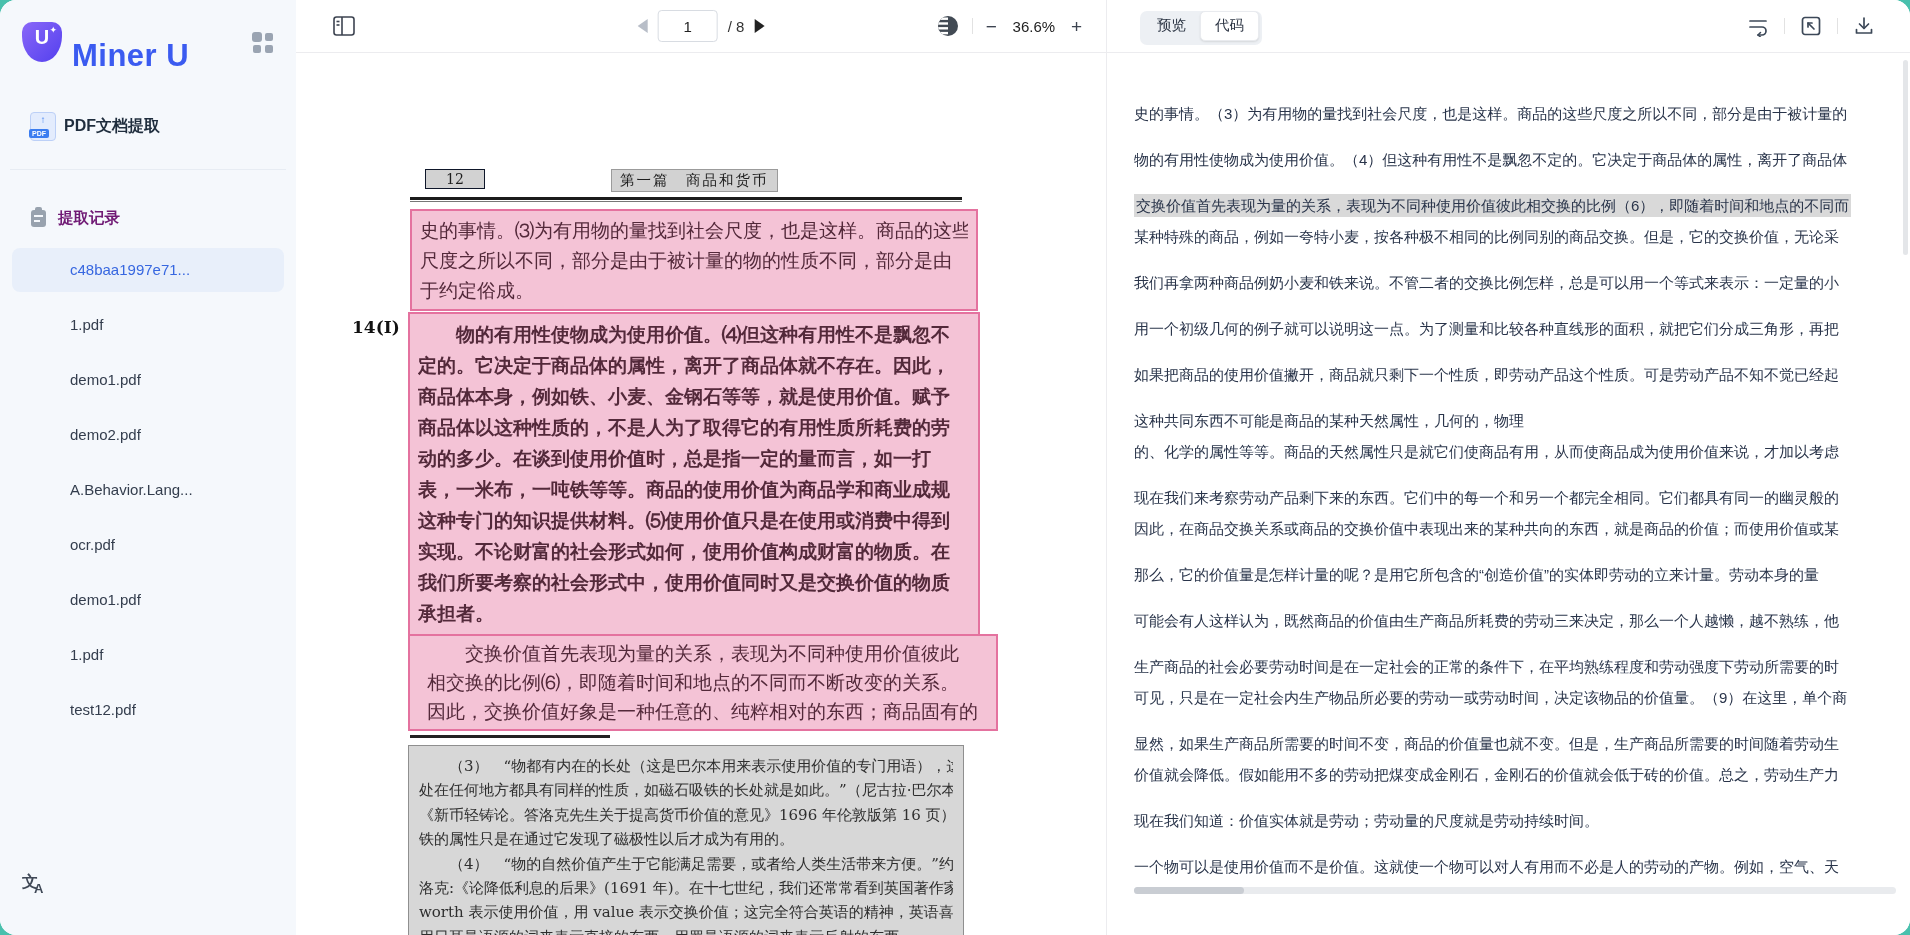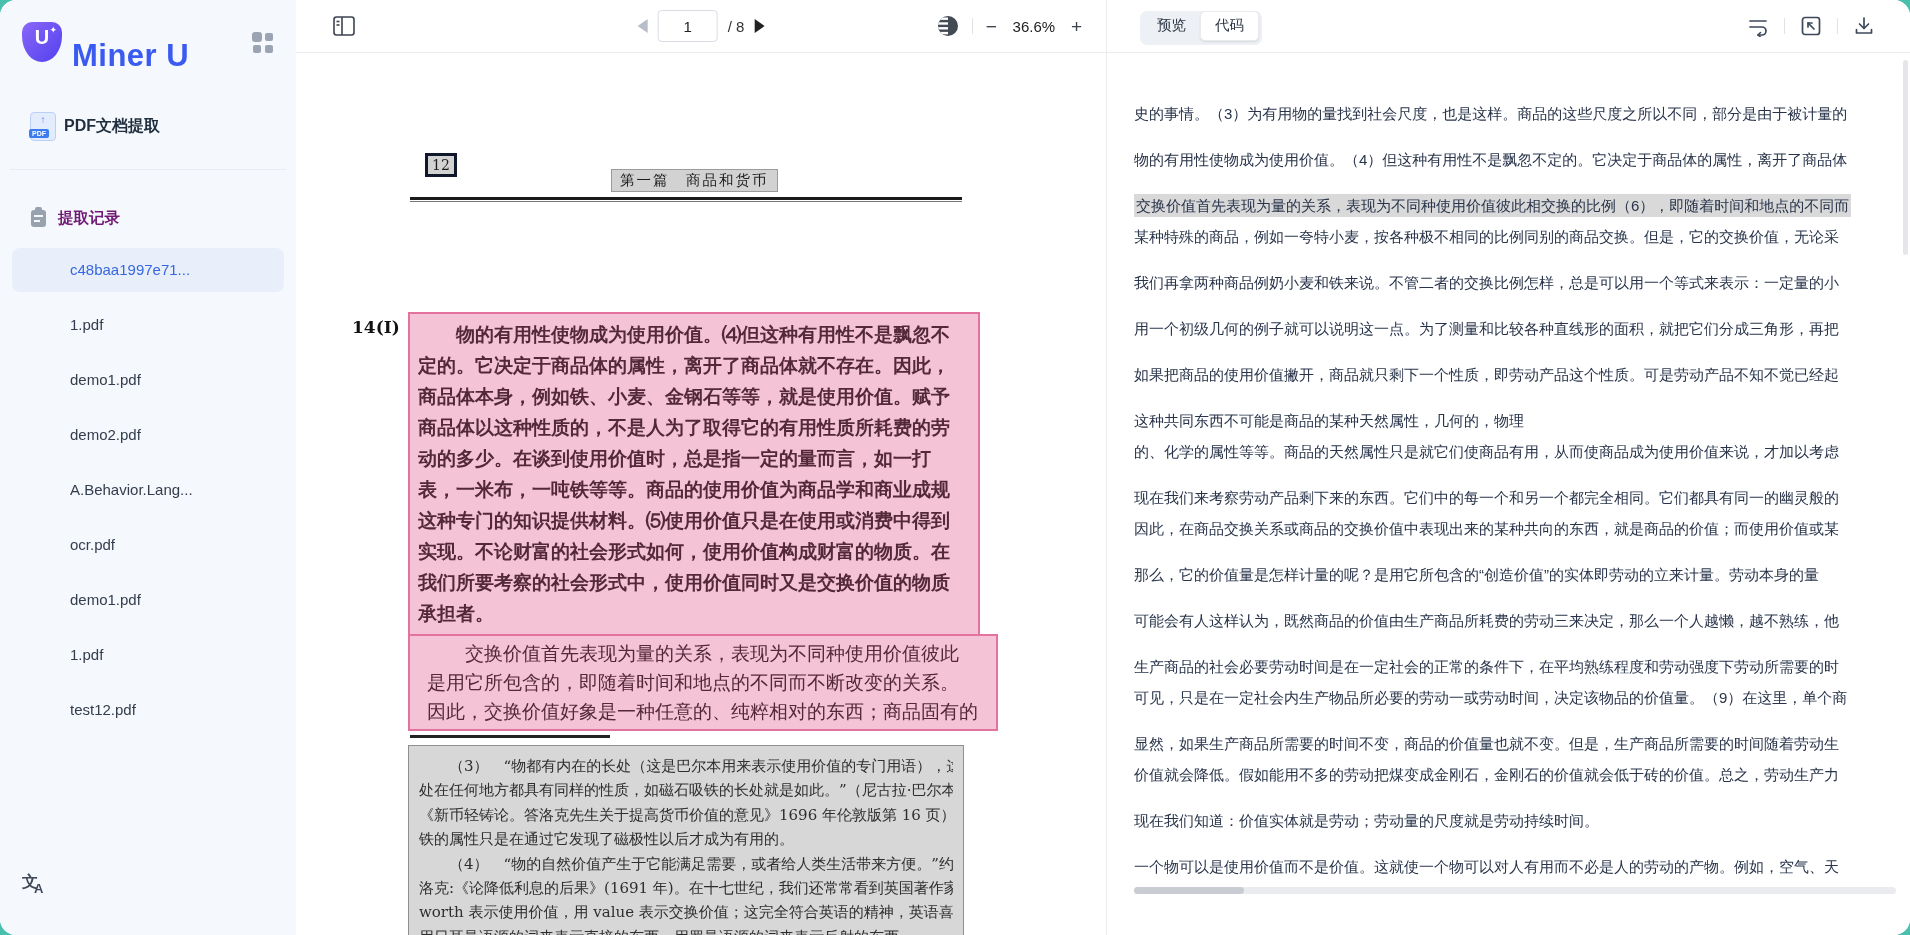--- a/index.html
+++ b/index.html
@@ -55,21 +55,21 @@
   .tri-next{border-width:7px 0 7px 10px;border-color:transparent transparent transparent #222;}
   .page-input{width:54px;height:28px;border:1px solid #d8dce2;border-radius:4px;text-align:center;font-size:15px;color:#222;font-family:"Liberation Sans",sans-serif;}
   .page-total{font-size:15px;color:#333;}
   .tb-zoom{position:absolute;right:24px;top:0;height:52px;display:flex;align-items:center;gap:13px;}
   .vdiv{width:1px;height:16px;background:#e2e2e2;}
   .zbtn{font-size:19px;color:#3c4350;cursor:pointer;line-height:19px;}
   .zoom-level{font-size:15px;color:#222;min-width:48px;text-align:center;}
 
   .pdf-content{position:absolute;left:0;top:53px;width:810px;height:882px;overflow:hidden;}
   .scan{font-family:"DejaVu Serif","Liberation Serif",serif;}
-  .pgnum{position:absolute;left:129px;top:100px;background:#d2d2d2;border:3px solid #0f172a;font-size:14px;color:#1e1e1e;padding:1px 4px;}
+  .pgnum{position:absolute;left:129px;top:116px;background:#d2d2d2;border:1px solid #0f172a;font-size:14px;color:#1e1e1e;padding:1px 20px;}
   .pgtitle{position:absolute;left:315px;top:116px;background:#d2d2d2;border:1px solid #9b9b9b;font-size:14.5px;color:#1e1e1e;padding:1px 8px;letter-spacing:2px;}
   .rule{position:absolute;left:114px;top:144px;width:552px;height:3px;background:#1b1b1b;}
   .rule:after{content:"";position:absolute;left:0;top:4px;width:552px;height:1px;background:#777;}
   .pink{position:absolute;background:#f4c3d6;border:2px solid #e4729f;color:#53293a;}
   .pink .pline{font-size:19px;white-space:nowrap;overflow:hidden;}
   #p1{left:114px;top:156px;width:548px;padding:4px 8px;}
   #p1 .pline{line-height:30px;}
   #p2{left:112px;top:259px;width:552px;padding:5px 8px;font-weight:bold;}
   #p2 .pline{line-height:31px;}
   #p3{left:112px;top:581px;width:552px;padding:3px 17px;}
@@ -193,36 +193,41 @@
         <span class="zoom-level">36.6%</span>
         <span class="zbtn">+</span>
       </div>
     </div>
 
     <div class="pdf-content scan">
       <span class="pgnum">12</span>
       <span class="pgtitle">第一篇　商品和货币</span>
       <div class="rule"></div>
 
+      <div class="pink" id="p1">
+          <div class="pline">史的事情。⑶为有用物的量找到社会尺度，也是这样。商品的这些</div>
+          <div class="pline">尺度之所以不同，部分是由于被计量的物的性质不同，部分是由</div>
+          <div class="pline">于约定俗成。</div>
+        </div>
       <span class="margin-note">14(Ⅰ)</span>
       <div class="pink" id="p2">
           <div class="pline">　　物的有用性使物成为使用价值。⑷但这种有用性不是飘忽不</div>
           <div class="pline">定的。它决定于商品体的属性，离开了商品体就不存在。因此，</div>
           <div class="pline">商品体本身，例如铁、小麦、金钢石等等，就是使用价值。赋予</div>
           <div class="pline">商品体以这种性质的，不是人为了取得它的有用性质所耗费的劳</div>
           <div class="pline">动的多少。在谈到使用价值时，总是指一定的量而言，如一打</div>
           <div class="pline">表，一米布，一吨铁等等。商品的使用价值为商品学和商业成规</div>
           <div class="pline">这种专门的知识提供材料。⑸使用价值只是在使用或消费中得到</div>
           <div class="pline">实现。不论财富的社会形式如何，使用价值构成财富的物质。在</div>
           <div class="pline">我们所要考察的社会形式中，使用价值同时又是交换价值的物质</div>
           <div class="pline">承担者。</div>
         </div>
       <div class="pink" id="p3">
           <div class="pline">　　交换价值首先表现为量的关系，表现为不同种使用价值彼此</div>
-          <div class="pline">是用它所包含的，即随着时间和地点的不同而不断改变的关系。</div>
+          <div class="pline">相交换的比例⑹，即随着时间和地点的不同而不断改变的关系。</div>
           <div class="pline">因此，交换价值好象是一种任意的、纯粹相对的东西；商品固有的、</div>
         </div>
 
       <div class="fnsep"></div>
       <div class="fnbox" id="fn">
           <div class="pline">　　（3）　“物都有内在的长处（这是巴尔本用来表示使用价值的专门用语），这种长</div>
           <div class="pline">处在任何地方都具有同样的性质，如磁石吸铁的长处就是如此。”（尼古拉·巴尔本</div>
           <div class="pline">《新币轻铸论。答洛克先生关于提高货币价值的意见》1696 年伦敦版第 16 页）磁石吸</div>
           <div class="pline">铁的属性只是在通过它发现了磁极性以后才成为有用的。</div>
           <div class="pline">　　（4）　“物的自然价值产生于它能满足需要，或者给人类生活带来方便。”约翰·</div>

